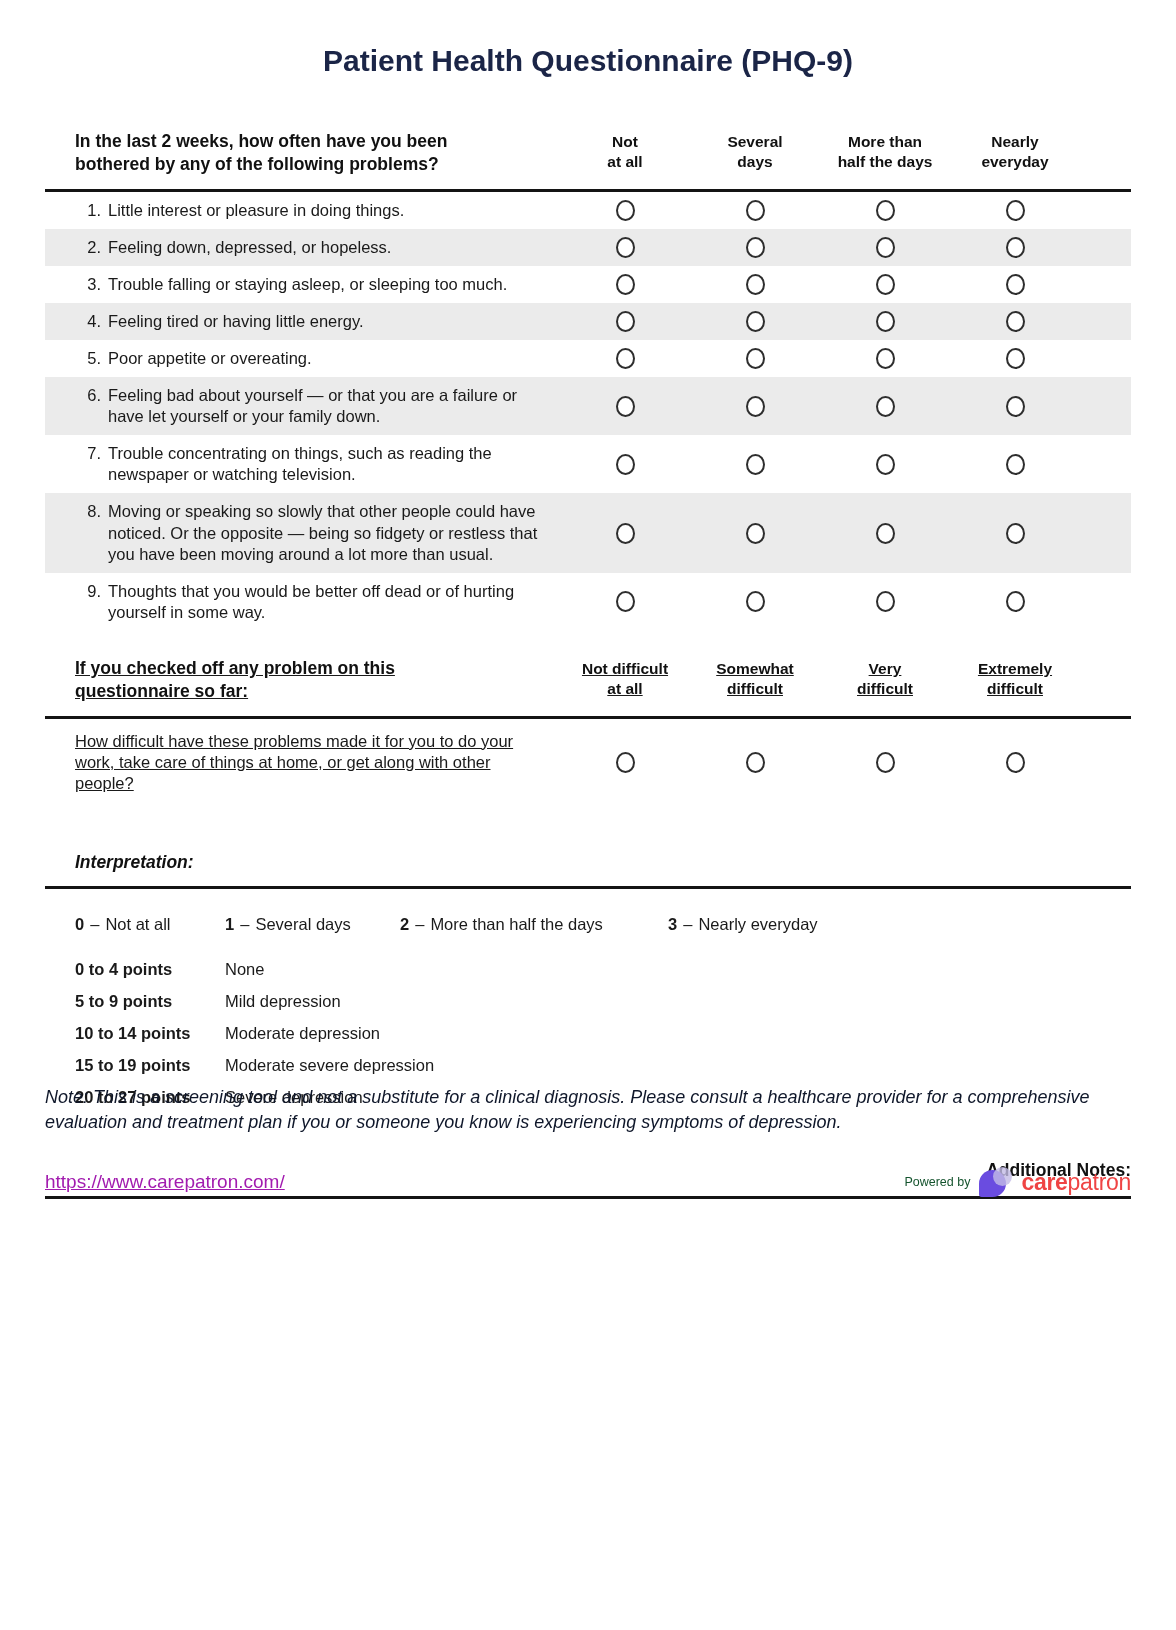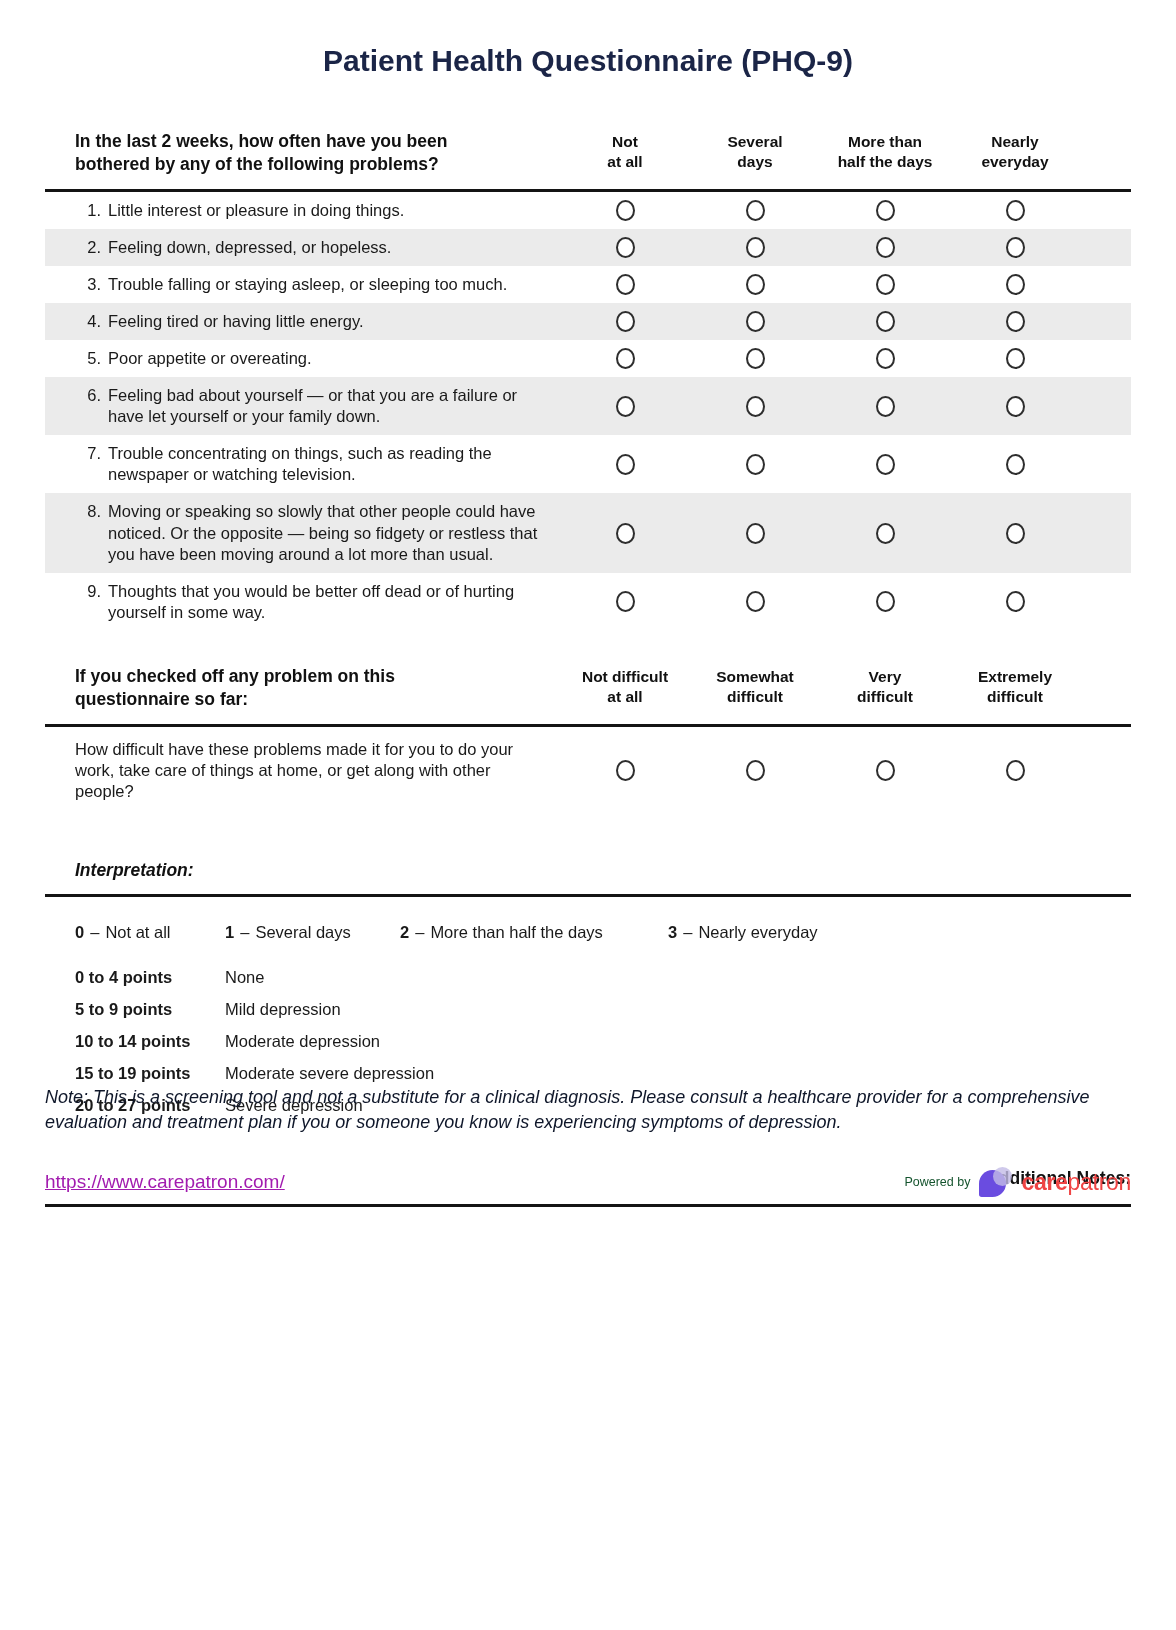--- a/index.html
+++ b/index.html
@@ -46,21 +46,21 @@
   .qnum { width:26px; flex:0 0 26px; text-align:right; margin-right:7px; }
   .qbody { flex:1; max-width:445px; }
   .opt { width:130px; flex:0 0 130px; display:flex; justify-content:center; }
   .radio {
     width:19px; height:21px;
     border:2.5px solid #2e2e2e; border-radius:50%;
     background:#fff; display:inline-block;
     cursor:pointer;
   }
 
-  .sec2 { margin-top:34px; }
+  .sec2 { margin-top:26px;text-decoration:underline; }
   .sec2 .qrow { padding:12px 0; }
 
   .interp-head, .notes-head {
     padding-left:30px;
     font-size:17.5px; font-weight:bold; color:#111;
   }
   .interp-head { margin-top:46px;font-style:italic; }
   .legend { display:flex; padding-left:30px; margin-top:26px; font-size:16.5px; }
   .legend-item { display:flex; }
   .legend-item .score { font-weight:bold; }

